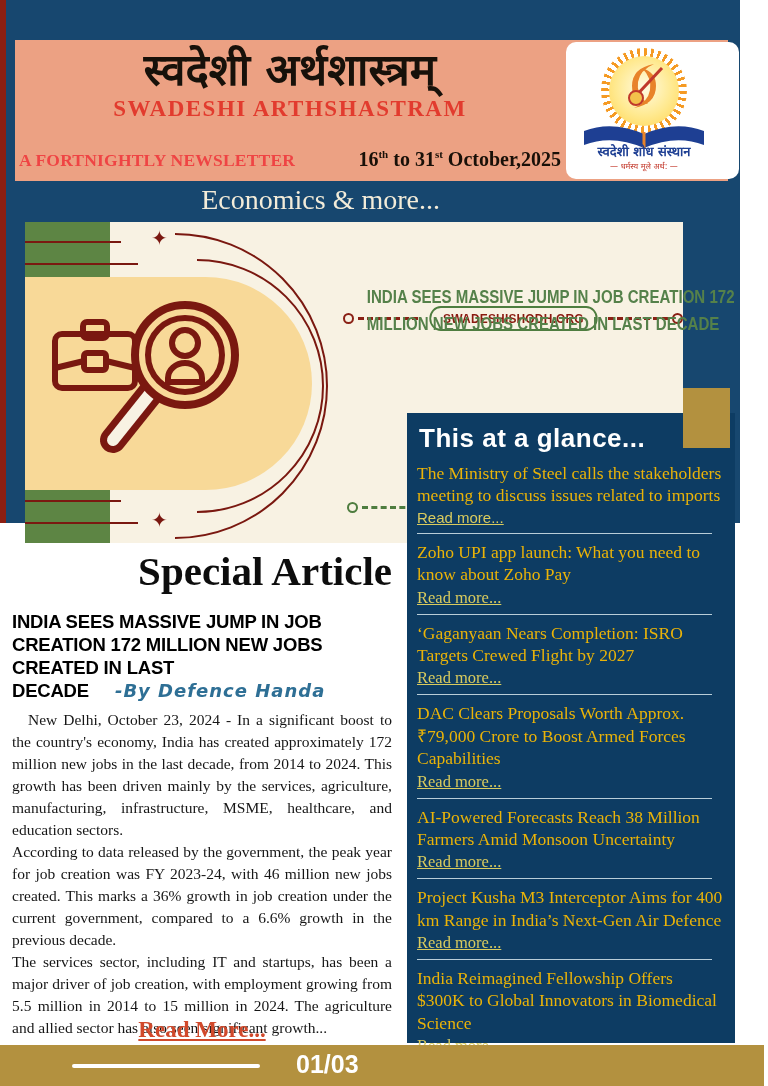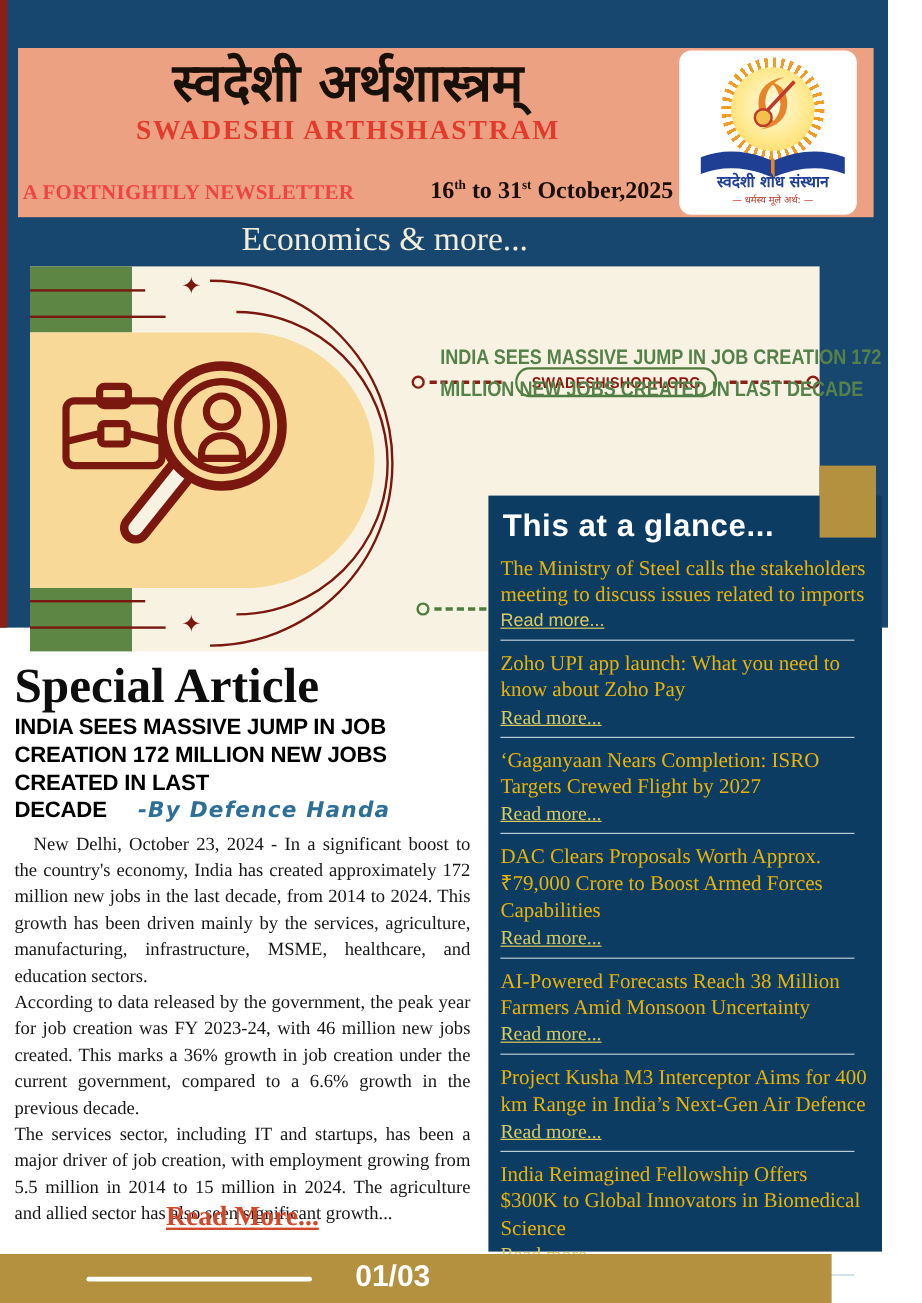--- a/index.html
+++ b/index.html
@@ -14,21 +14,21 @@
   .title-hindi{margin-top:6px;text-align:center;font-family:"DejaVu Sans",sans-serif;
                font-weight:bold;font-size:44px;line-height:1.1;color:#17110a;}
   .title-eng{text-align:center;font-family:"Liberation Serif",serif;font-weight:bold;
              font-size:23px;letter-spacing:1.5px;color:#e23b2e;margin-top:2px;}
   .header-row{position:absolute;left:4px;right:4px;bottom:10px;display:flex;
               justify-content:space-between;align-items:flex-end;}
   .fortnightly{font-weight:bold;font-size:17.5px;color:#ef4444;letter-spacing:.2px;}
   .issue-date{font-weight:bold;font-size:20px;color:#191008;}
   .issue-date sup{font-size:11px;}
   
-  .logo-box{position:absolute;left:566px;top:42px;width:148px;height:137px;background:#ffffff;
+  .logo-box{position:absolute;left:566px;top:42px;width:173px;height:137px;background:#ffffff;
             border-radius:10px;overflow:hidden;}
   .logo-rays{position:absolute;left:35px;top:6px;width:86px;height:86px;border-radius:50%;
              background:repeating-conic-gradient(#f59a23 0deg 4deg,transparent 4deg 10deg);}
   .logo-sun{position:absolute;left:43px;top:14px;width:70px;height:70px;border-radius:50%;
             background:radial-gradient(circle at 50% 45%,#fffbe2 0%,#ffe98f 55%,#ffd34d 100%);}
   .logo-svg{position:absolute;left:0;top:0;}
   .logo-name{position:absolute;left:0;top:100px;width:156px;text-align:center;
              font-family:"DejaVu Sans",sans-serif;font-weight:bold;font-size:13px;color:#1e3f93;}
   .logo-motto{position:absolute;left:0;top:118px;width:156px;text-align:center;
               font-family:"DejaVu Sans",sans-serif;font-size:8px;color:#c23527;}
@@ -54,38 +54,38 @@
              font-size:13px;letter-spacing:.2px;transform:scaleX(.92);white-space:nowrap;}
   .illus-headline{position:absolute;left:318px;top:62px;width:340px;
                   font-family:"Liberation Sans",sans-serif;font-weight:bold;font-size:17.5px;
                   line-height:1.55;color:#55814a;}
   .illus-headline div{white-space:nowrap;transform:scaleX(.86);transform-origin:center;}
   .dash-row-green{position:absolute;left:322px;top:280px;width:120px;display:flex;align-items:center;}
   .dash-dot.green{border-color:#4e7d3f;}
   .dash-line.green{border-color:#4e7d3f;width:90px;}
   
   .gold-square{position:absolute;left:683px;top:388px;width:47px;height:60px;background:#b3913f;z-index:6;}
-  .footer{position:absolute;left:0;top:1045px;width:693px;height:41px;background:#b3913f;z-index:6;}
+  .footer{position:absolute;left:0;top:1045px;width:764px;height:41px;background:#b3913f;z-index:6;}
   .footer-line{position:absolute;left:72px;top:19px;width:188px;height:4px;background:#ffffff;border-radius:2px;}
   .page-num{position:absolute;left:296px;top:5px;font-family:"Liberation Sans",sans-serif;
             font-weight:bold;font-size:25px;color:#ffffff;}
   
   .news{position:absolute;left:407px;top:413px;width:328px;height:630px;background:#0d3c63;
         box-sizing:border-box;padding:8px 12px 0 10px;z-index:5;}
   .news-title{font-family:"Liberation Sans",sans-serif;font-weight:bold;font-size:26px;
               color:#ffffff;letter-spacing:.5px;margin:2px 0 8px 2px;}
   .news-item p{margin:0;font-size:17.5px;line-height:1.28;color:#eab308;}
   .news-link{display:inline-block;margin-top:2px;font-size:16.5px;color:#d9cb5e;
              text-decoration:underline;cursor:pointer;}
   .news-link.sans{font-family:"Liberation Sans",sans-serif;font-size:15px;}
   .news-div{border:none;border-top:1px solid #b8cdd8;width:295px;margin:6px 0 7px 0;}
   
   .article{position:absolute;left:0;top:543px;width:405px;height:502px;background:#ffffff;
            box-sizing:border-box;padding:0 13px 0 12px;}
-  .sp-title{text-align:left;font-weight:bold;font-size:41px;color:#0d0d0d;margin:4px 0 0 0;}
+  .sp-title{text-align:right;font-weight:bold;font-size:41px;color:#0d0d0d;margin:4px 0 16px 0;}
   .art-headline{font-family:"Liberation Sans",sans-serif;font-weight:bold;font-size:18.5px;
                 line-height:1.24;color:#000;letter-spacing:-.2px;margin:0 0 6px 0;}
   .byline{font-family:"DejaVu Sans",sans-serif;font-style:italic;font-weight:bold;
           font-size:18px;color:#2e6f95;letter-spacing:1px;margin-left:26px;white-space:nowrap;}
   .art-body p{margin:0;font-size:15.5px;line-height:1.42;text-align:justify;color:#161616;}
   .art-body p.indent{text-indent:16px;}
   .read-more{display:block;margin:-22px auto 0 auto;width:180px;text-align:center;
              font-weight:bold;font-size:23px;color:#d1492b;text-decoration:underline;cursor:pointer;}
 </style>
 </head>

